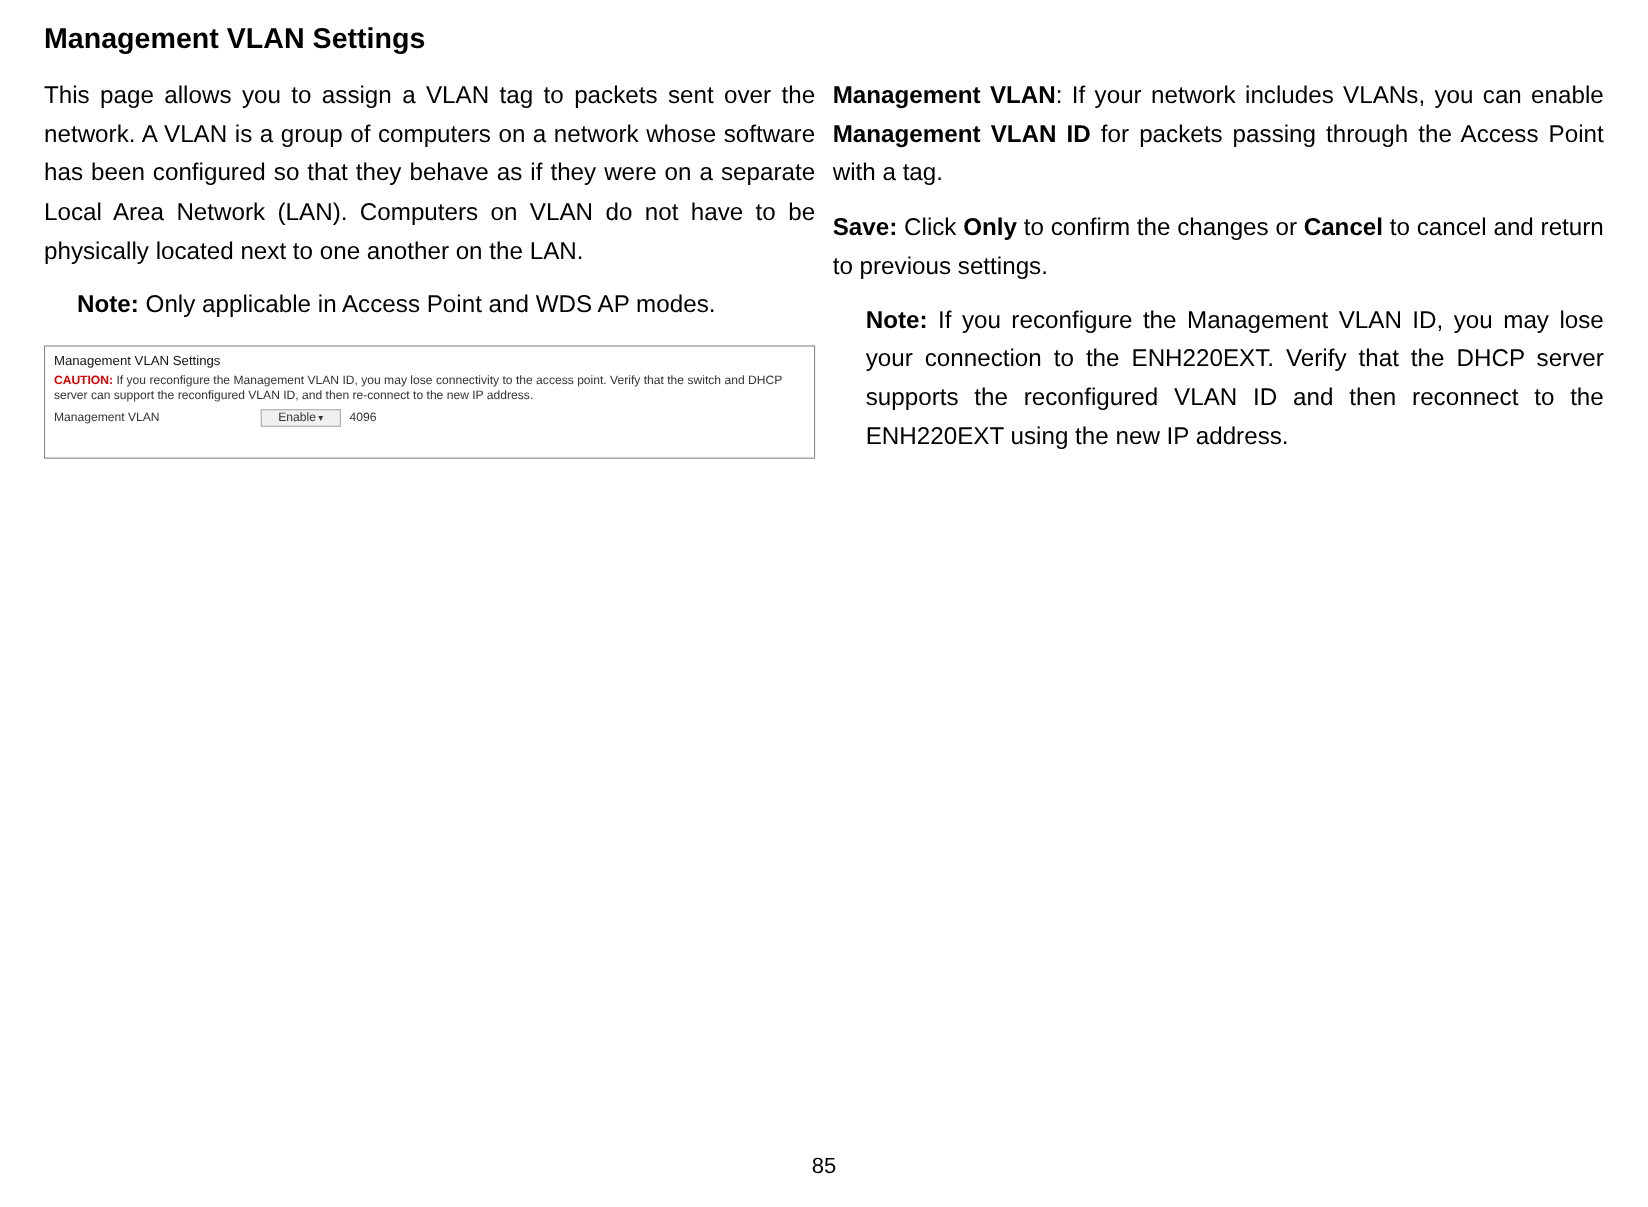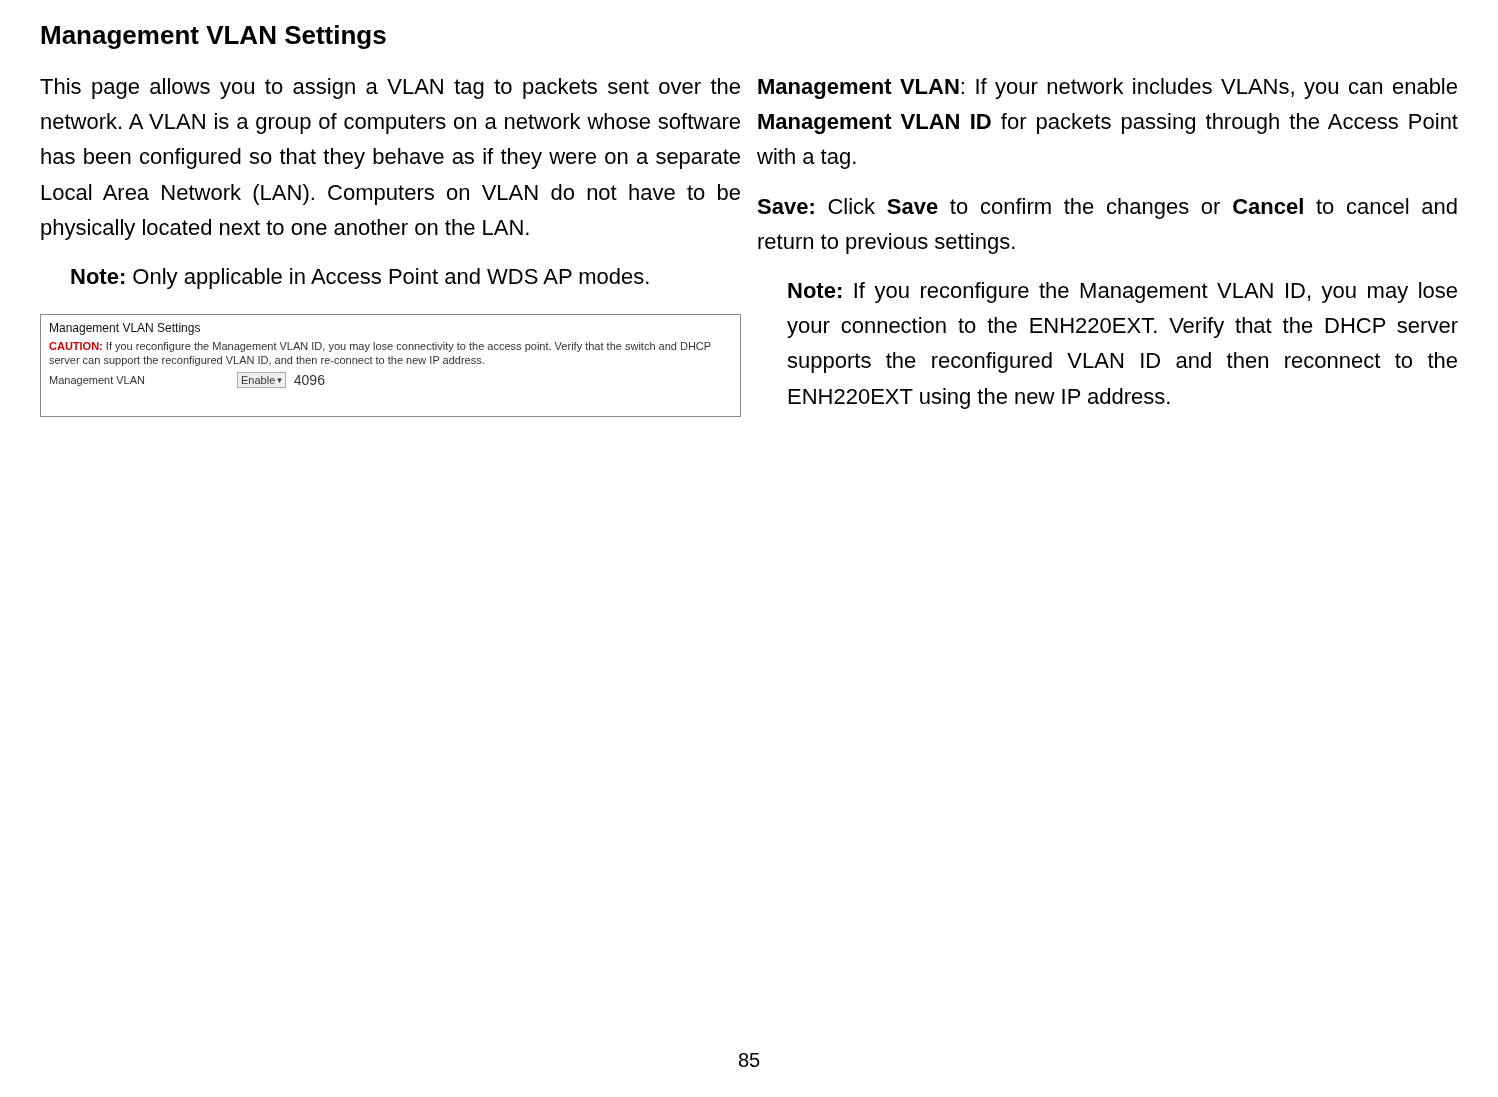--- a/index.html
+++ b/index.html
@@ -78,29 +78,29 @@
     }
     .vlan-label {
       width: 180px;
     }
     .dropdown {
       display: inline-flex;
       align-items: center;
       border: 1px solid #aaa;
       background: #f0f0f0;
       font-size: 11px;
-      padding: 0 3px;
+      padding: 0 15px;
       height: 16px;
     }
     .dropdown-arrow {
       margin-left: 2px;
       font-size: 9px;
     }
     .vlan-value {
-      font-size: 14px;
+      font-size: 11px;
     }
     .page-number {
       position: absolute;
       bottom: 25px;
       left: 50%;
       transform: translateX(-50%);
       font-size: 20px;
       color: #000;
     }
   </style>
@@ -133,21 +133,21 @@
       </div>
     </div>
   </div>
 
   <div class="col">
     <p class="body-text">
       <span class="bold">Management VLAN</span><span>: If your network includes VLANs, you can enable </span><span class="bold">Management VLAN ID</span><span> for packets passing through the Access Point with a tag.</span>
     </p>
 
     <p class="body-text">
-      <span class="bold">Save:</span><span> Click </span><span class="bold">Save</span><span> to confirm the changes or </span><span class="bold">Cancel</span><span> to cancel and return to previous settings.</span>
+      <span class="bold">Save:</span><span> Click </span><span class="bold">Only</span><span> to confirm the changes or </span><span class="bold">Cancel</span><span> to cancel and return to previous settings.</span>
     </p>
 
     <p class="note-block">
       <span class="bold">Note:</span><span> If you reconfigure the Management VLAN ID, you may lose your connection to the ENH220EXT. Verify that the DHCP server supports the reconfigured VLAN ID and then reconnect to the ENH220EXT using the new IP address.</span>
     </p>
   </div>
 
 </div>
 
 <div class="page-number">85</div>

